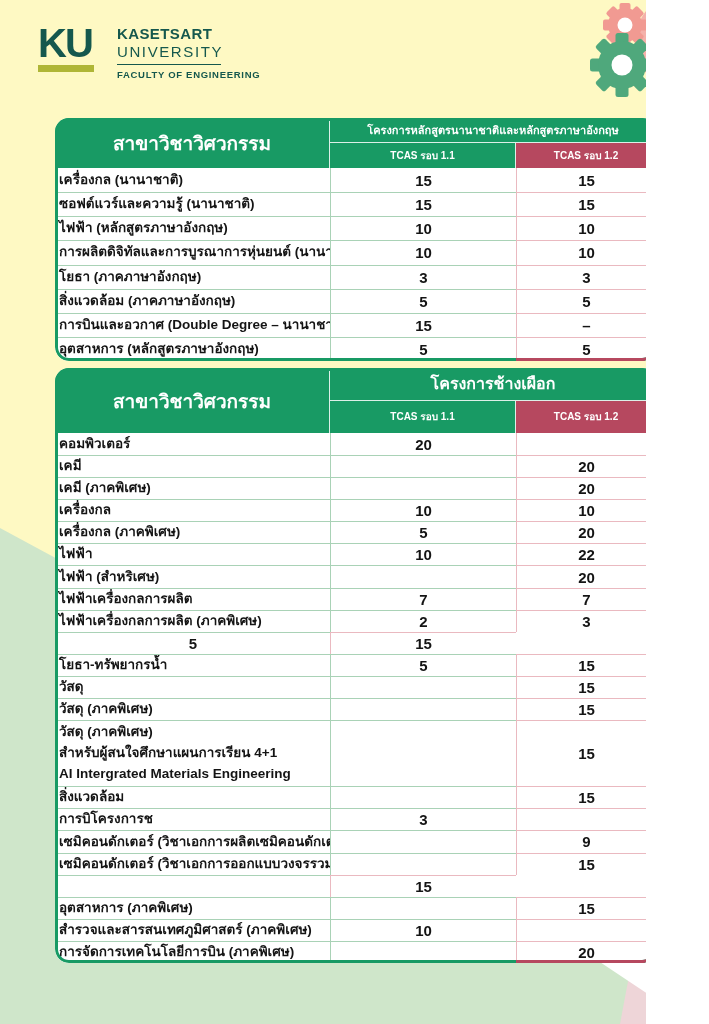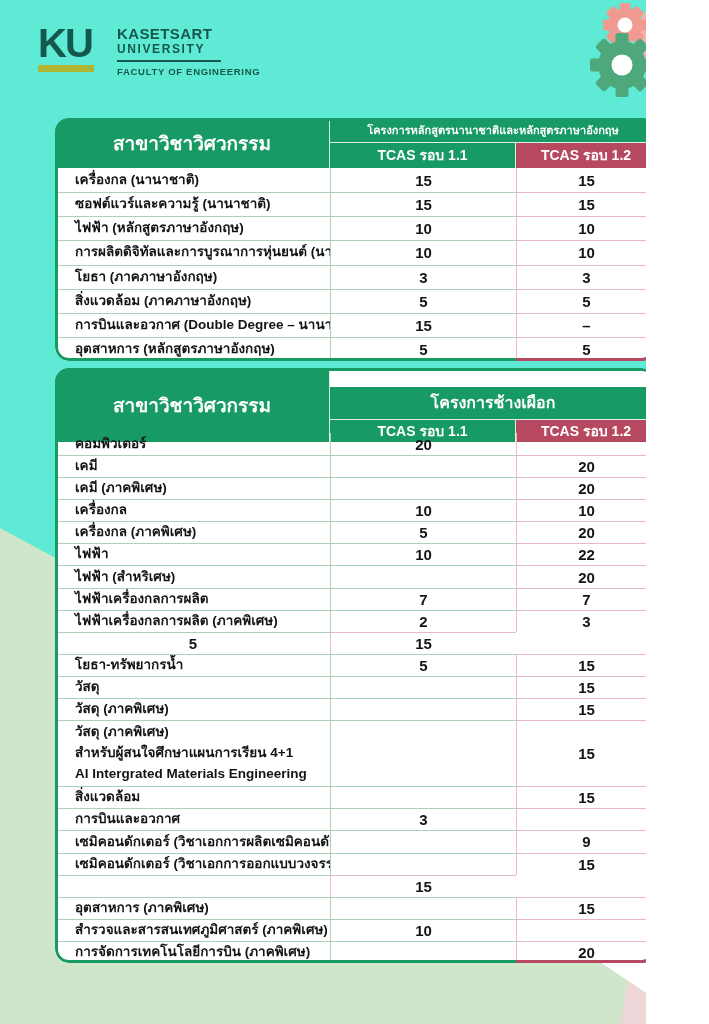--- a/index.html
+++ b/index.html
@@ -1,32 +1,32 @@
 <!DOCTYPE html>
 <html><head>
 <meta charset="utf-8">
 <style>
   html,body{margin:0;padding:0;}
   .page{
     position:relative;
     width:646px;height:1024px;
     overflow:hidden;
-    background:#5eead4;
+    background:#fef9c3;
     font-family:"Liberation Sans","DejaVu Sans",sans-serif;
   }
   .bg{position:absolute;inset:0;z-index:0;}
 
   
   .logo{position:absolute;left:38px;top:24px;display:flex;align-items:flex-start;z-index:2;}
   .ku-mark{display:flex;flex-direction:column;}
   .ku-letters{font-size:40px;font-weight:900;letter-spacing:-2px;color:#15584d;line-height:0.95;}
   .ku-bar{width:56px;height:7px;background:#afb636;margin-top:3px;}
   .logo-text{margin-left:23px;padding-top:2px;}
   .logo-l1{font-size:15px;font-weight:800;color:#15584d;letter-spacing:.4px;line-height:1.1;}
-  .logo-l2{font-size:12px;font-weight:700;color:#15584d;letter-spacing:1.6px;line-height:1.15;}
+  .logo-l2{font-size:15px;font-weight:400;color:#15584d;letter-spacing:1.6px;line-height:1.15;}
   .logo-rule{width:104px;height:1.5px;background:#15584d;margin:4px 0 4px 0;}
   .logo-l3{font-size:9.5px;font-weight:800;color:#15584d;letter-spacing:.7px;}
 
   
   .tbl{
     position:absolute;left:55px;width:601px;
     border-radius:14px;overflow:hidden;
     z-index:1;display:flex;flex-direction:column;
     background:#fff;
   }
@@ -41,32 +41,32 @@
     display:flex;align-items:center;justify-content:center;
     font-size:19px;border-right:1.5px solid rgba(255,255,255,.85);
   }
   .right-head{display:flex;flex-direction:column;}
   .prog{
     background:#189a64;color:#fff;font-weight:700;text-align:center;
     display:flex;align-items:center;justify-content:center;
     border-bottom:1.5px solid rgba(255,255,255,.85);white-space:nowrap;
   }
   #t1 .prog{flex:0 0 23.5px;font-size:11px;text-align:right;}
-  #t2 .prog{flex:0 0 31.5px;font-size:16px;margin-top:19px;}
+  #t2 .prog{flex:0 0 31.5px;font-size:16px;}
   .tcas-row{display:grid;grid-template-columns:186px 140px;flex:1;}
-  .tcas{color:#fff;font-weight:700;font-size:14px;display:flex;align-items:center;justify-content:center;}
+  .tcas{color:#fff;font-weight:700;font-size:10px;display:flex;align-items:center;justify-content:center;}
   .tcas.g{background:#189a64;border-right:1.5px solid rgba(255,255,255,.85);}
   .tcas.r{background:#b6485f;}
 
   .tbody{flex:1;display:flex;flex-direction:column;}
   .trow{flex:1;display:grid;grid-template-columns:275px 186px 140px;}
   .trow.tall{flex:3;}
   .cell{display:flex;align-items:center;overflow:hidden;}
   .cell.label{
-    padding-left:20px;font-weight:700;font-size:13.5px;color:#141414;
+    padding-left:4px;font-weight:700;font-size:13.5px;color:#141414;
     white-space:pre;line-height:1.55;
   }
   .cell.num{justify-content:center;font-weight:700;font-size:15px;color:#141414;}
   .tbody .trow:not(:first-child) .cell{border-top:1.5px solid #a9d2b6;}
   .cell.n1{border-left:1.5px solid #a9d2b6;}
   .cell.n2{border-left:1.5px solid #eab9c0;}
   .tbody .trow:not(:first-child) .cell.n2{border-top-color:#eab9c0;}
 
   .green-frame{
     position:absolute;inset:0;border:3.5px solid #189a64;
@@ -301,21 +301,21 @@
     <div class="cell num n2">15</div>
   </div>
 
   <div class="trow">
     <div class="cell label">สิ่งแวดล้อม</div>
     <div class="cell num n1"></div>
     <div class="cell num n2">15</div>
   </div>
 
   <div class="trow">
-    <div class="cell label">การบินและอวกาศ</div>
+    <div class="cell label">การบิโครงการช</div>
     <div class="cell num n1">3</div>
     <div class="cell num n2"></div>
   </div>
 
   <div class="trow">
     <div class="cell label">เซมิคอนดักเตอร์ (วิชาเอกการผลิตเซมิคอนดักเตอร์)</div>
     <div class="cell num n1"></div>
     <div class="cell num n2">9</div>
   </div>
 

